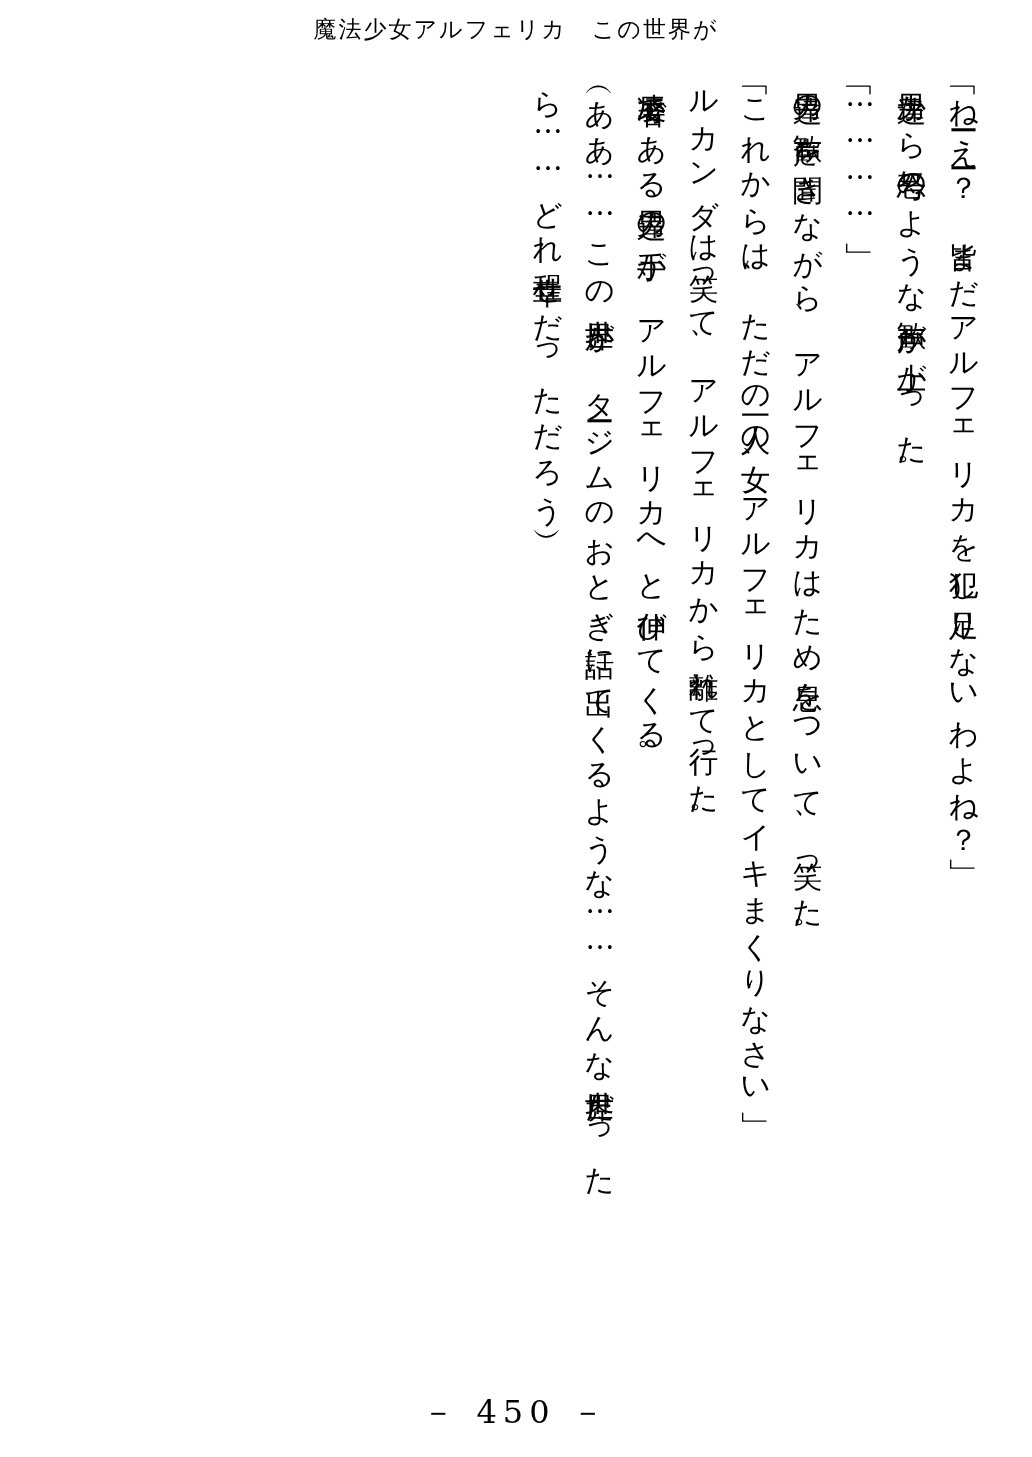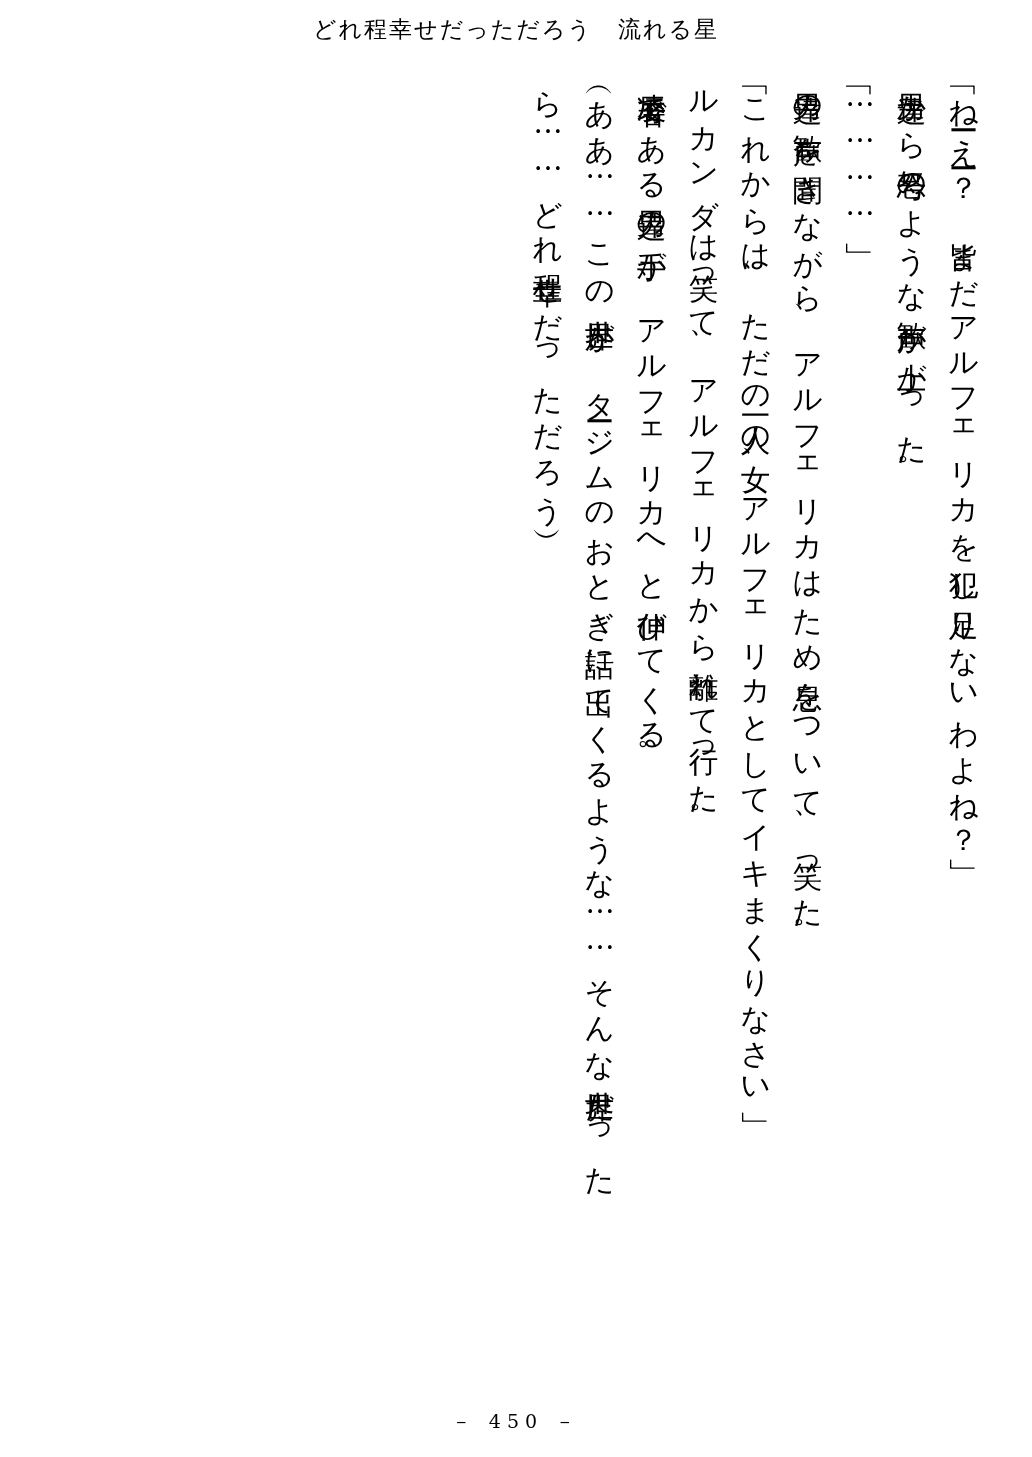--- a/index.html
+++ b/index.html
@@ -66,30 +66,30 @@
   .tcol.indent-1 { padding-top: 14px; height: 1286px; }
   .tcol.indent-2 { padding-top: 8px; height: 1292px; }
 
   
   .folio {
     position: absolute;
     bottom: 22px;
     left: 0;
     width: 1032px;
     text-align: center;
-    font-size: 19px;
+    font-size: 32px;
     letter-spacing: 6px;
   }
 </style>
 </head>
 <body>
 
 <div class="page">
 
-  <div class="header">どれ程幸せだっただろう　流れる星</div>
+  <div class="header">魔法少女アルフェリカ　この世界が</div>
 
   <div class="body-area">
     <div class="tcol indent-1">「ねーえー？　皆まだアルフェリカを犯し足りないわよね？」</div>
     <div class="tcol indent-2">男達から怒号のような歓声が上がった。</div>
     <div class="tcol indent-1">「…………」</div>
     <div class="tcol indent-2">男達の歓声を聞きながら、アルフェリカはため息をついて、笑った。</div>
     <div class="tcol indent-1">「これからは、ただの一人の女、アルフェリカとしてイキまくりなさい」</div>
     <div class="tcol indent-2">ルカンダは笑って、アルフェリカから離れて行った。</div>
     <div class="tcol indent-2">凌辱者である男達の手が、アルフェリカへと伸びてくる。</div>
     <div class="tcol indent-1">（ああ……この世界が、タージムのおとぎ話に出てくるような……そんな世界だった</div>

